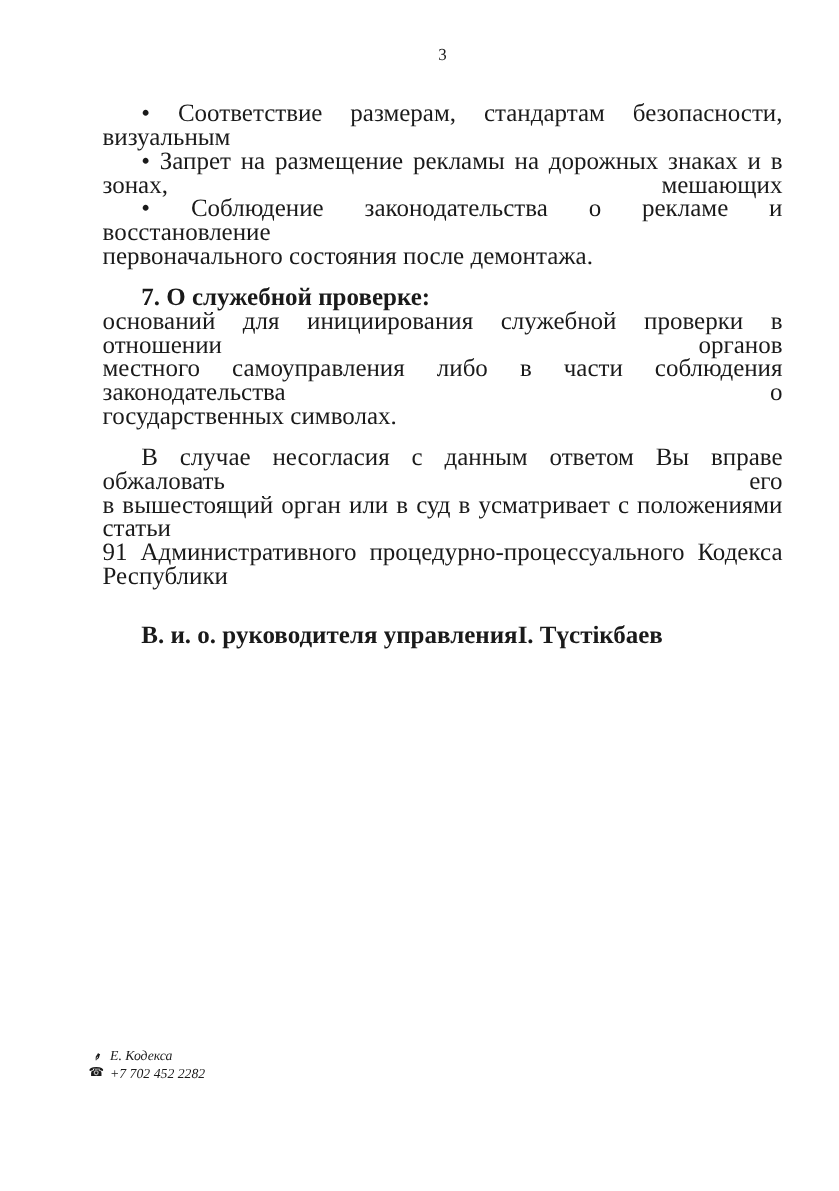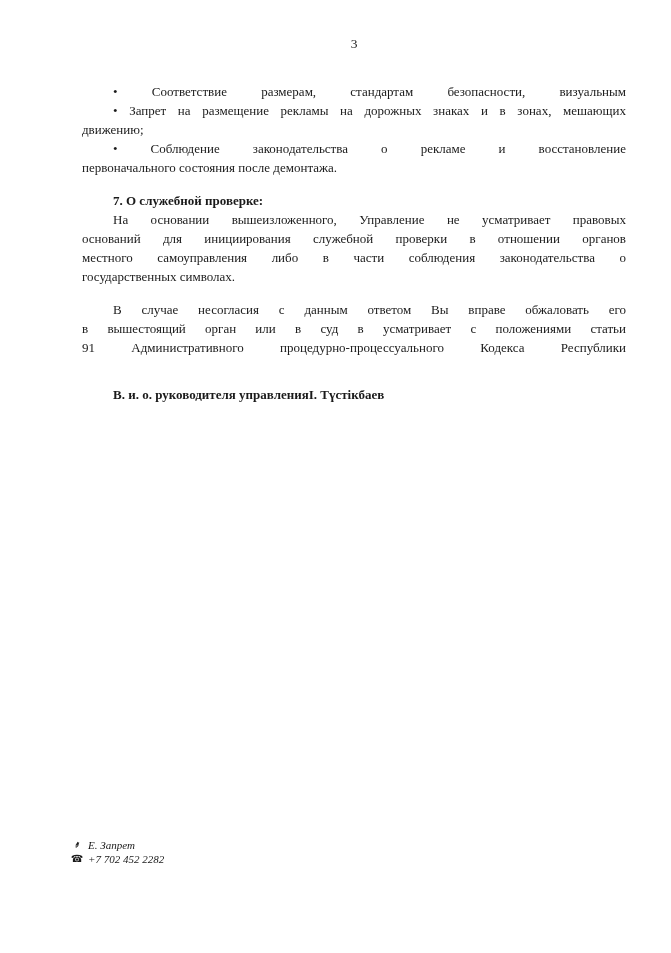--- a/index.html
+++ b/index.html
@@ -23,21 +23,21 @@
     width: 544px;
     text-align: center;
     font-size: 13.5px;
     line-height: 15px;
   }
   .body-text {
     position: absolute;
     top: 82px;
     left: 82px;
     width: 544px;
-    font-size: 13px;
+    font-size: 20px;
   }
   .ln {
     line-height: 19px;
     white-space: normal;
   }
   .ind  { text-indent: 31px; }
   .jf   { text-align: justify; text-align-last: justify; }
   .bold { font-weight: bold; }
   .gap-heading { margin-top: 14px; }
   .gap-para    { margin-top: 14px; }
@@ -80,46 +80,44 @@
 <body>
 
 <div class="page">
 
   <div class="page-number">3</div>
 
   <div class="body-text">
 
     <div class="ln ind jf">• Соответствие размерам, стандартам безопасности, визуальным</div>
     <div class="ln ind jf">• Запрет на размещение рекламы на дорожных знаках и в зонах, мешающих</div>
-    <div class="ln">движению;</div>
     <div class="ln ind jf">• Соблюдение законодательства о рекламе и восстановление</div>
     <div class="ln">первоначального состояния после демонтажа.</div>
 
     <div class="ln ind bold gap-heading">7. О служебной проверке:</div>
 
-    <div class="ln ind jf">На основании вышеизложенного, Управление не усматривает правовых</div>
     <div class="ln jf">оснований для инициирования служебной проверки в отношении органов</div>
     <div class="ln jf">местного самоуправления либо в части соблюдения законодательства о</div>
     <div class="ln">государственных символах.</div>
 
     <div class="ln ind jf gap-para">В случае несогласия с данным ответом Вы вправе обжаловать его</div>
     <div class="ln jf">в вышестоящий орган или в суд в усматривает с положениями статьи</div>
     <div class="ln jf">91 Административного процедурно-процессуального Кодекса Республики</div>
 
     <div class="signature-row">
       <span class="signature-title">В. и. о. руководителя управления</span>
       <span class="signature-name">І. Түстікбаев</span>
     </div>
 
   </div>
 
   <div class="footer">
     <div class="footer-line">
       <span class="footer-icon"><span class="pen-glyph">✒</span></span>
-      <span>Е. Запрет</span>
+      <span>Е. Кодекса</span>
     </div>
     <div class="footer-line">
       <span class="footer-icon">☎</span>
       <span>+7 702 452 2282</span>
     </div>
   </div>
 
 </div>
 
 </body></html>

